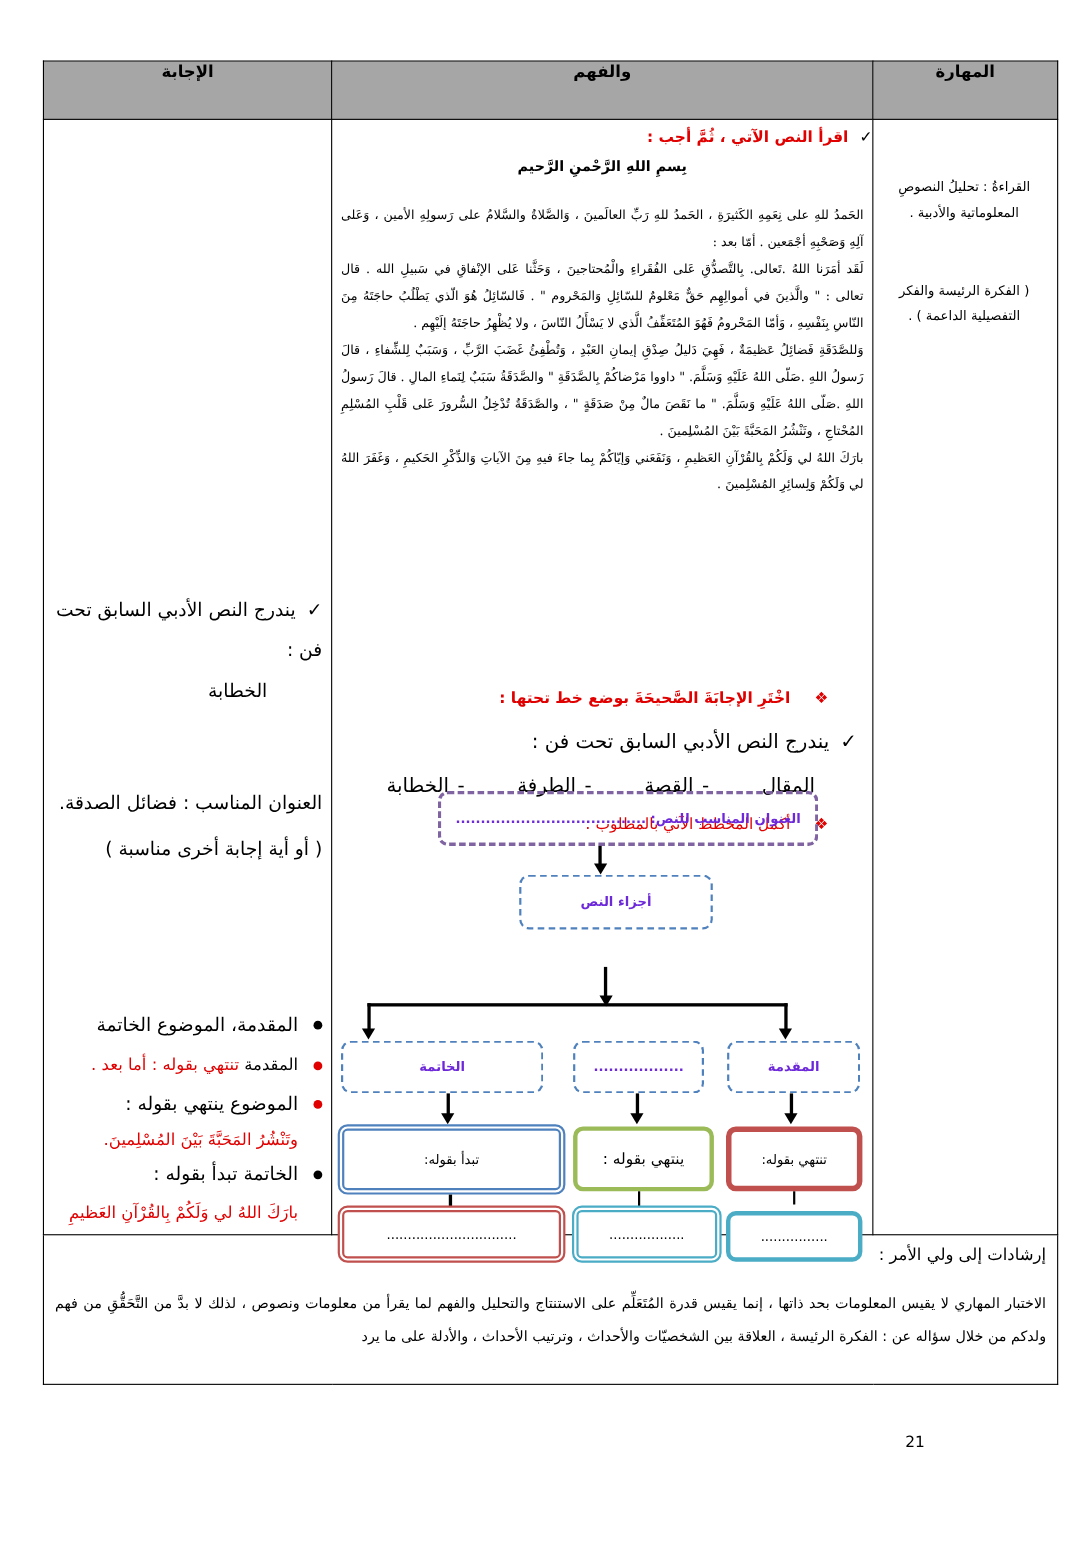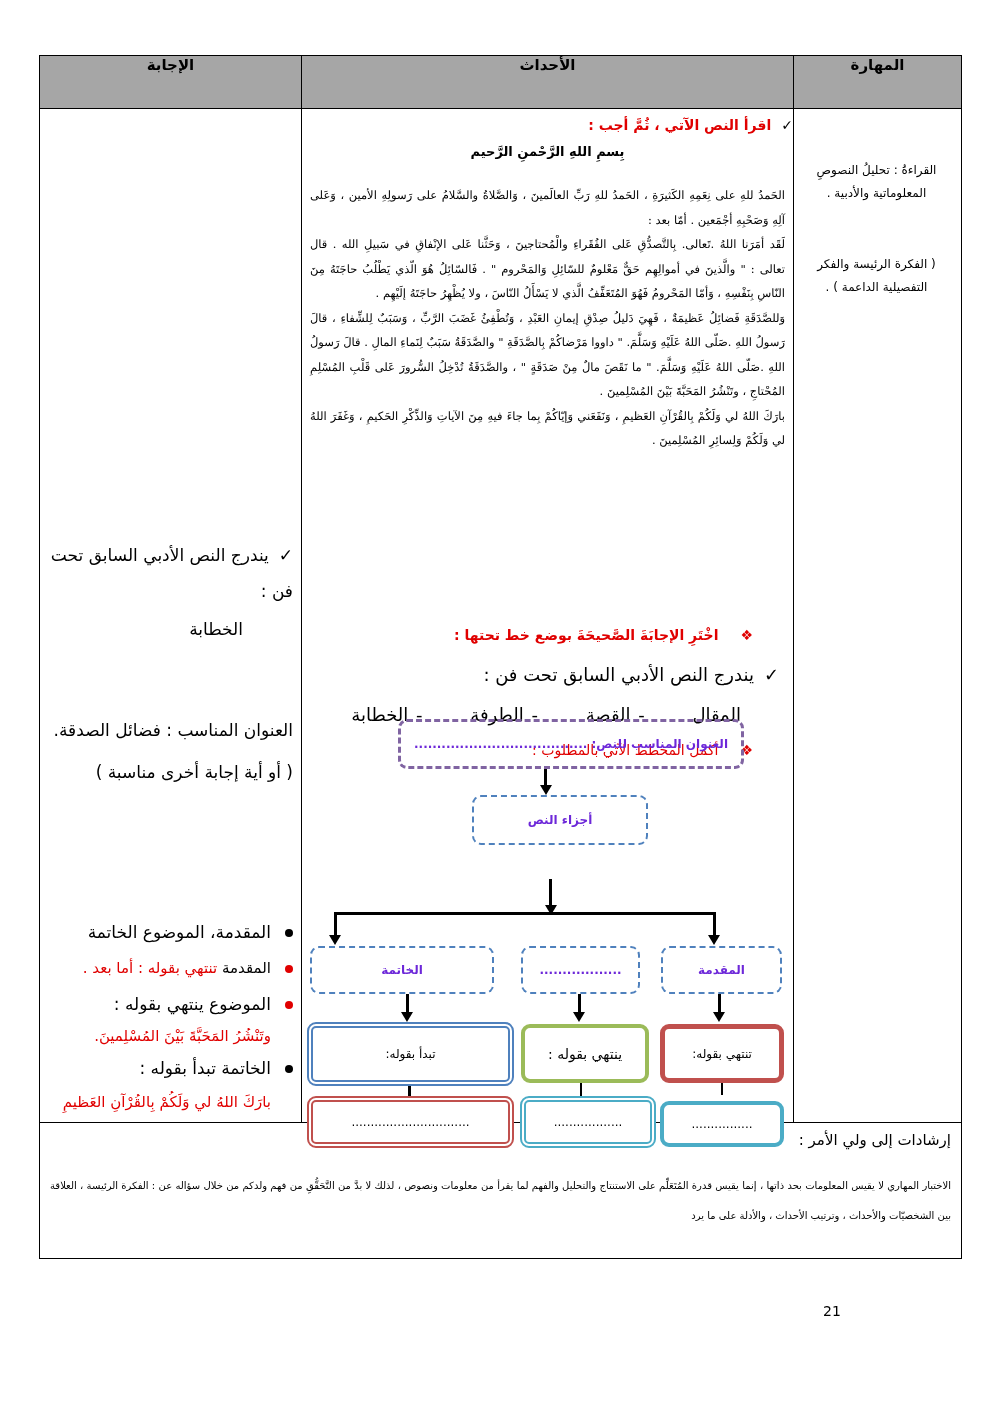--- a/index.html
+++ b/index.html
@@ -47,33 +47,33 @@
   .arrow { position:absolute; width:0; height:0; border-left:6px solid transparent; border-right:6px solid transparent; border-top:10px solid #000; }
 
   .ans { direction:rtl; position:absolute; right:8px; left:6px; font-size:17px; line-height:36px; }
   .ans ul { list-style:none; margin:0; padding:0; }
   .bullet { display:inline-block; width:8px; height:8px; border-radius:50%; margin-left:14px; vertical-align:middle; }
   .b-black { background:#000; }
   .b-red { background:#e00000; }
 
   .guid { direction:rtl; padding:8px 10px 0 10px; font-size:14px; }
   .guid-title { font-size:15px; margin-bottom:22px; }
-  .guid-body { font-size:10px; line-height:30px; text-align:justify; }
+  .guid-body { font-size:13px; line-height:30px; text-align:justify; }
 
   .pagenum { position:absolute; left:823px; top:1303px; font-size:14px; font-family:"DejaVu Sans", sans-serif; }
 </style>
 </head>
 <body>
 
 <div class="page">
 <table class="main">
   <tbody>
         <tr>
     <th class="hdr" style="width:167px">المهارة</th>
-    <th class="hdr" style="width:491px">الأحداث</th>
+    <th class="hdr" style="width:491px">والفهم</th>
     <th class="hdr">الإجابة</th>
   </tr>
   <tr class="body-row">
     <td class="skill">
       <div class="skill-text">
         <div>القراءةُ : تحليلُ النصوصِ المعلوماتية والأدبية .</div>
         <div class="skill-gap"></div>
         <div>( الفكرة الرئيسة والفكر التفصيلية الداعمة ) .</div>
       </div>
     </td>

